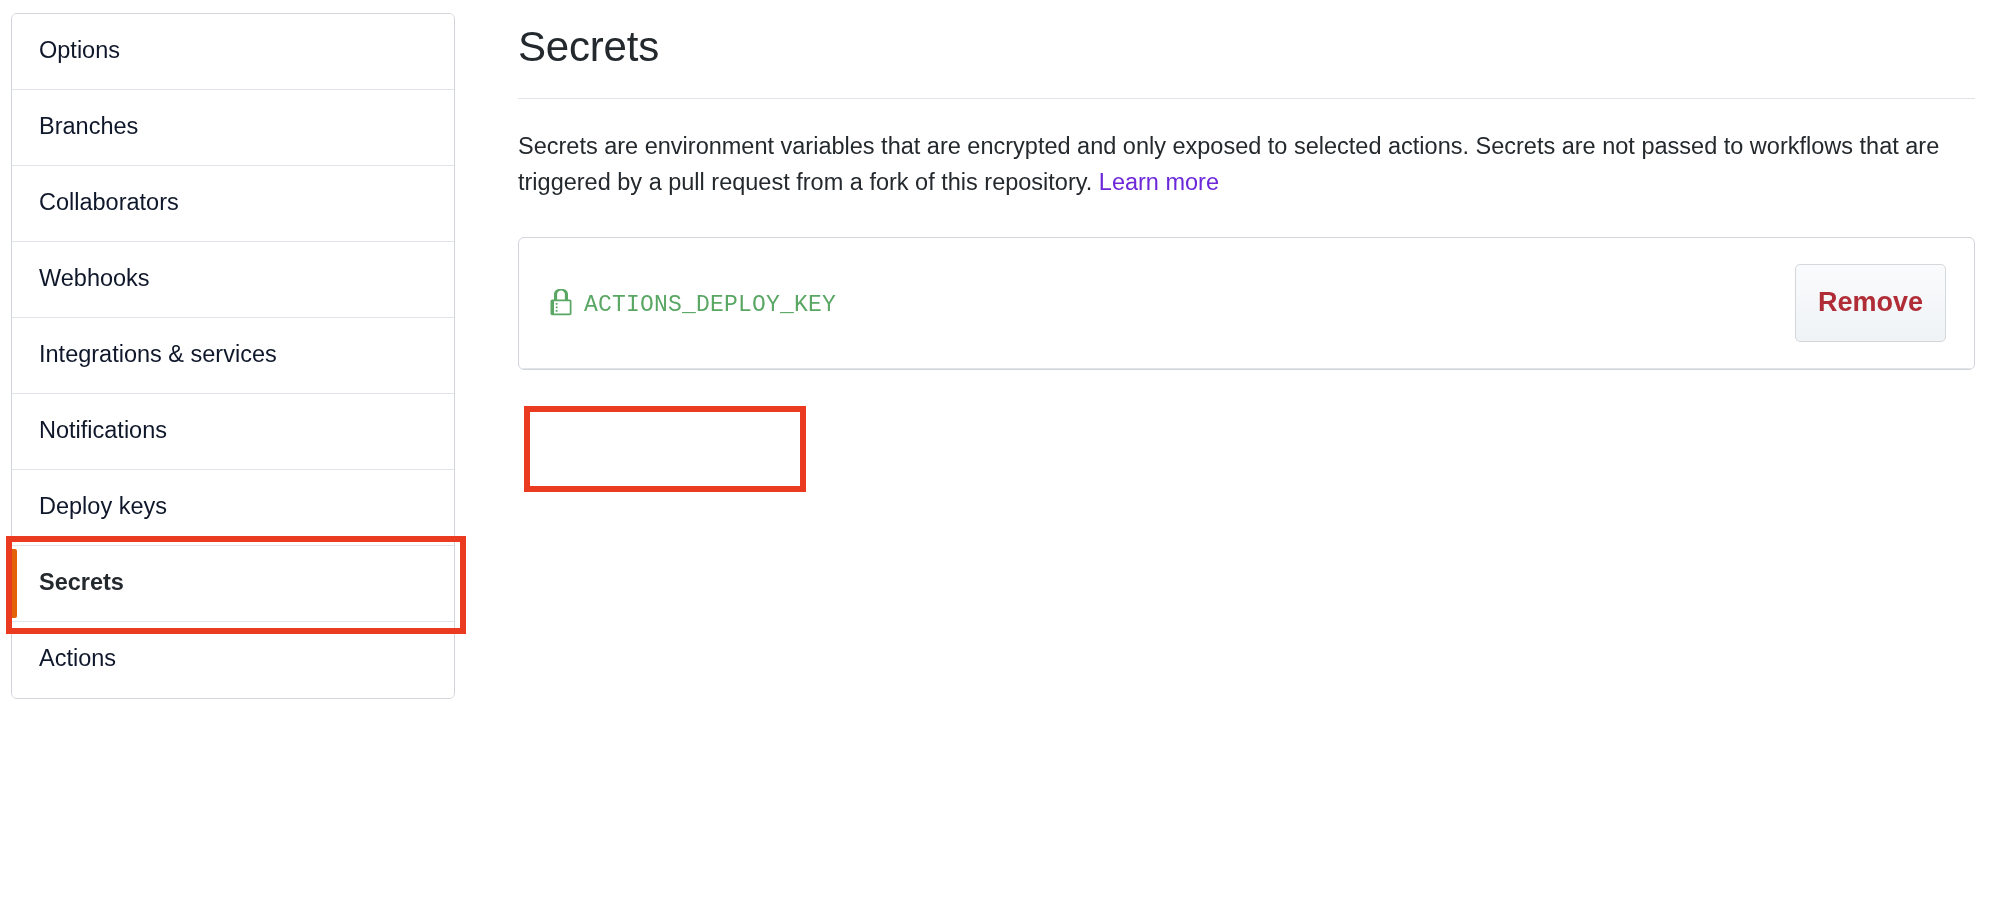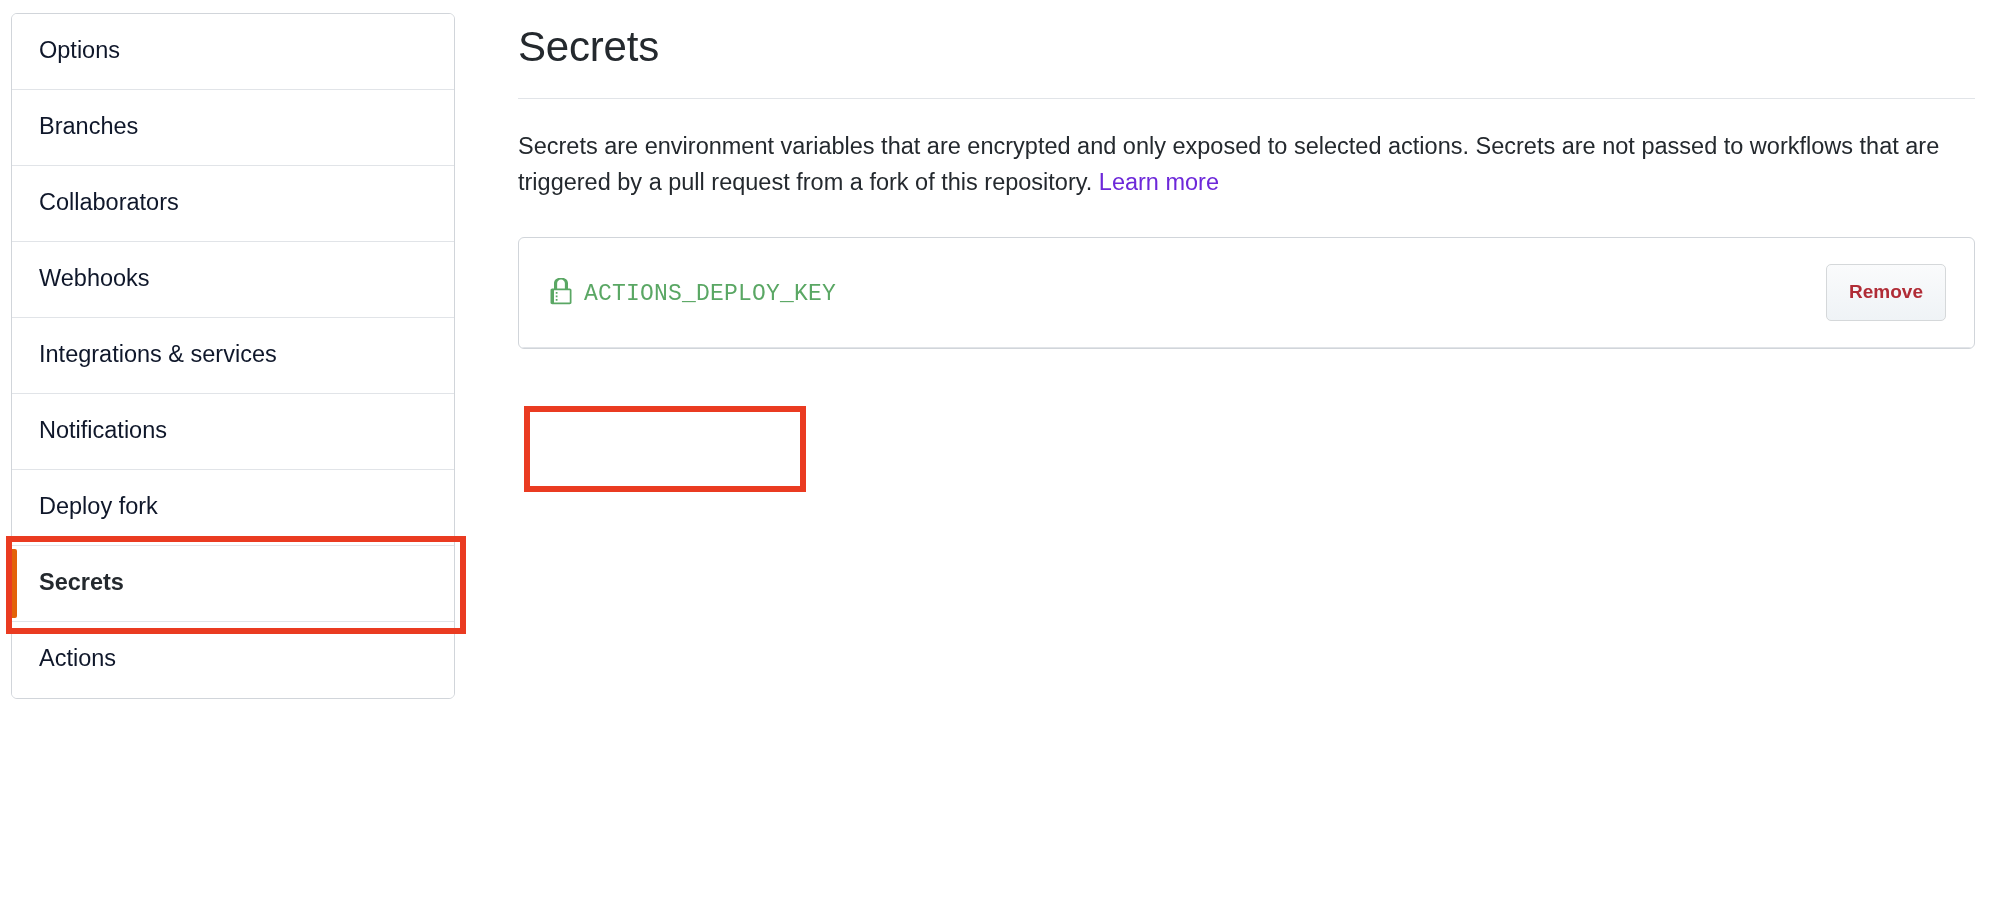--- a/index.html
+++ b/index.html
@@ -143,27 +143,27 @@
     color: #5aa764;
   }
   .secret-name {
     font-family: "Liberation Mono", "DejaVu Sans Mono", monospace;
     font-size: 23px;
     color: #5aa764;
     letter-spacing: 0.2px;
   }
   .btn-remove {
     font-family: "Liberation Sans", sans-serif;
-    font-size: 19px;
+    font-size: 27px;
     font-weight: bold;
     color: #b02c36;
     background: linear-gradient(#fafbfc, #eff3f6);
     border: 1px solid #d5d8da;
     border-radius: 5px;
-    padding: 17px 22px;
+    padding: 23px 22px;
     line-height: 1.1;
     cursor: pointer;
   }
   .add-row {
     position: relative;
     padding: 26px 30px;
     min-height: 46px;
     box-sizing: border-box;
     display: flex;
     align-items: center;
@@ -203,21 +203,21 @@
 
   <nav class="sidebar">
 
     <div class="menu-card">
       <a class="menu-item" href="#">Options</a>
       <a class="menu-item" href="#">Branches</a>
       <a class="menu-item" href="#">Collaborators</a>
       <a class="menu-item" href="#">Webhooks</a>
       <a class="menu-item" href="#">Integrations &amp; services</a>
       <a class="menu-item" href="#">Notifications</a>
-      <a class="menu-item" href="#">Deploy fork</a>
+      <a class="menu-item" href="#">Deploy keys</a>
       <a class="menu-item selected" href="#">Secrets</a>
       <a class="menu-item" href="#">Actions</a>
     </div>
 
 
   </nav>
 
   <main class="main">
 
     <h1 class="page-title">Secrets</h1>

